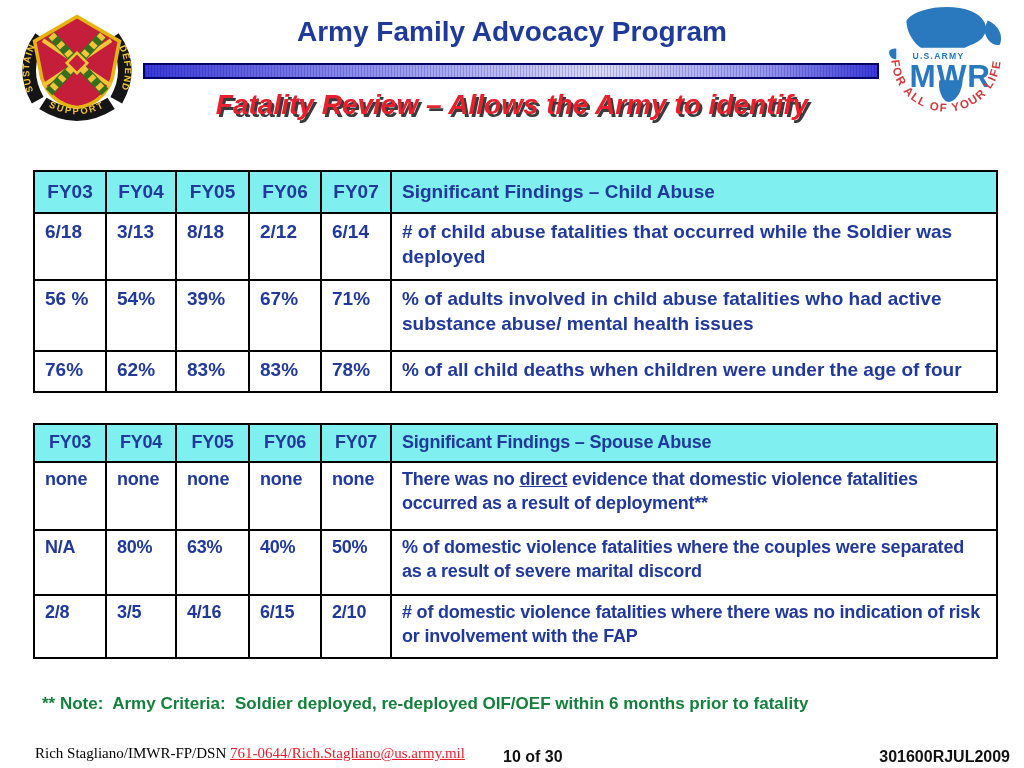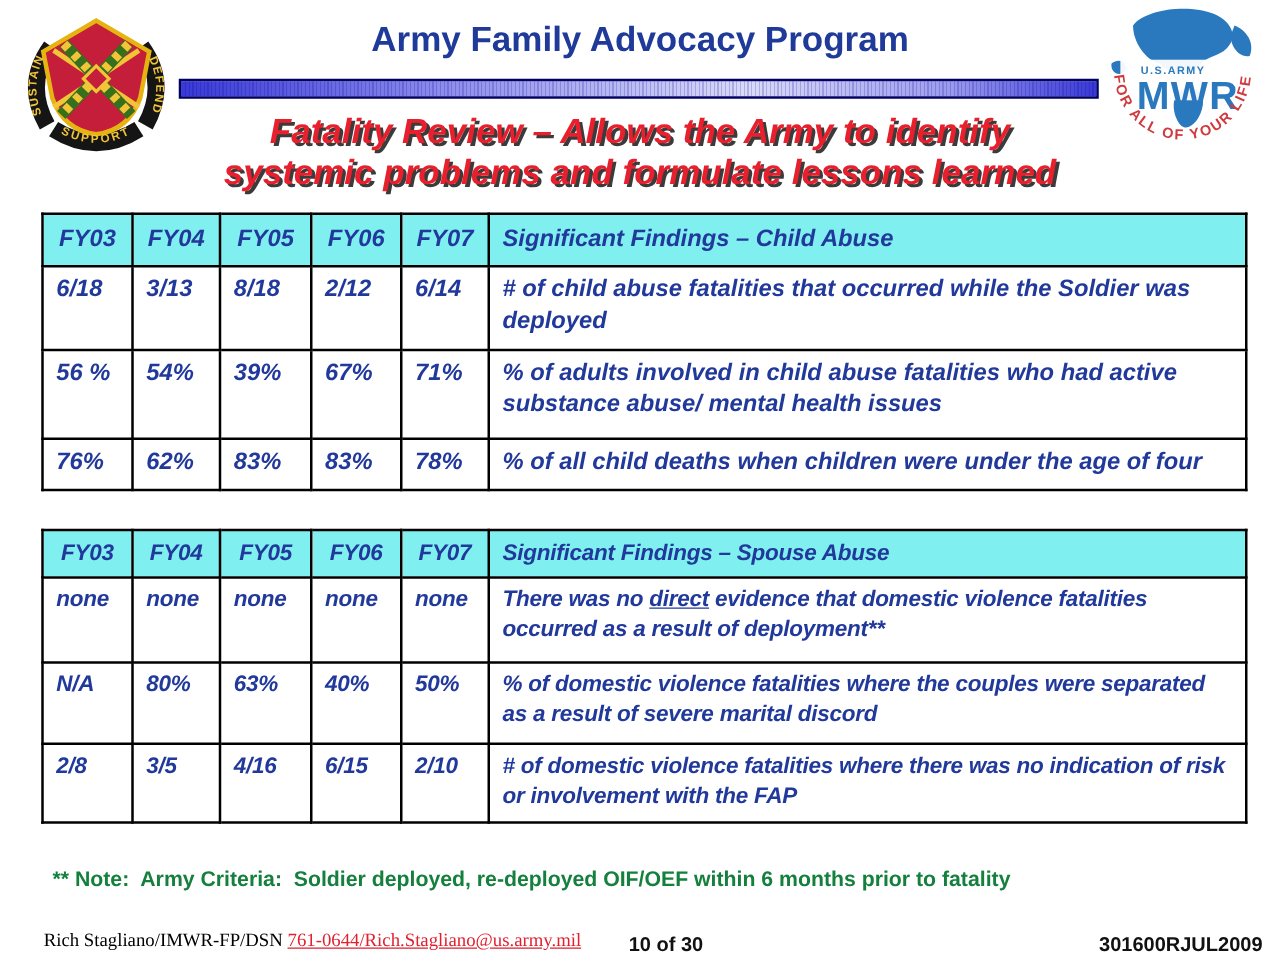--- a/index.html
+++ b/index.html
@@ -24,21 +24,21 @@
   #mwr{left:876px; top:0px;}
   
   .subtitle{
     position:absolute; left:0; top:88px; width:1024px; text-align:center;
     color:#E8202D; font-size:28px; font-weight:bold; font-style:italic;
     line-height:33px; text-shadow:2.5px 2.5px 0 #3b3b3b;
   }
   
   table.data{
     position:absolute; left:33px; border-collapse:collapse; table-layout:fixed;
-    width:963px; color:#21399A; font-weight:bold; font-style:italic;
+    width:963px; color:#21399A; font-weight:bold; 
     font-family:"Liberation Sans", sans-serif;
   }
   #table-child{top:170px; font-size:19px;}
   #table-spouse{top:423px; font-size:18px; letter-spacing:-0.2px;}
   table.data td, table.data th{
     border:2px solid #000; vertical-align:top; text-align:left;
     padding:5px 8px 4px 10px; line-height:1.32; overflow:hidden;
   }
   table.data th{
     background:#7FEFF0; vertical-align:middle; text-align:center;
@@ -115,21 +115,20 @@
     <text font-size="11.5" font-weight="bold" fill="#D0393E" letter-spacing="1.5">
       <textPath href="#mwr-arc" startOffset="50%" text-anchor="middle">FOR ALL OF YOUR LIFE</textPath>
     </text>
   </svg>
 
   <div class="header-title">Army Family Advocacy Program</div>
   <div class="rule-bar"></div>
 
   <div class="subtitle">
     <div>Fatality Review – Allows the Army to identify</div>
-    <div>systemic problems and formulate lessons learned</div>
   </div>
 
   <table id="table-child" class="data">
     <colgroup>
       <col style="width:72px">
         <col style="width:70px">
         <col style="width:73px">
       <col style="width:72px">
         <col style="width:70px">
         <col style="width:606px">

